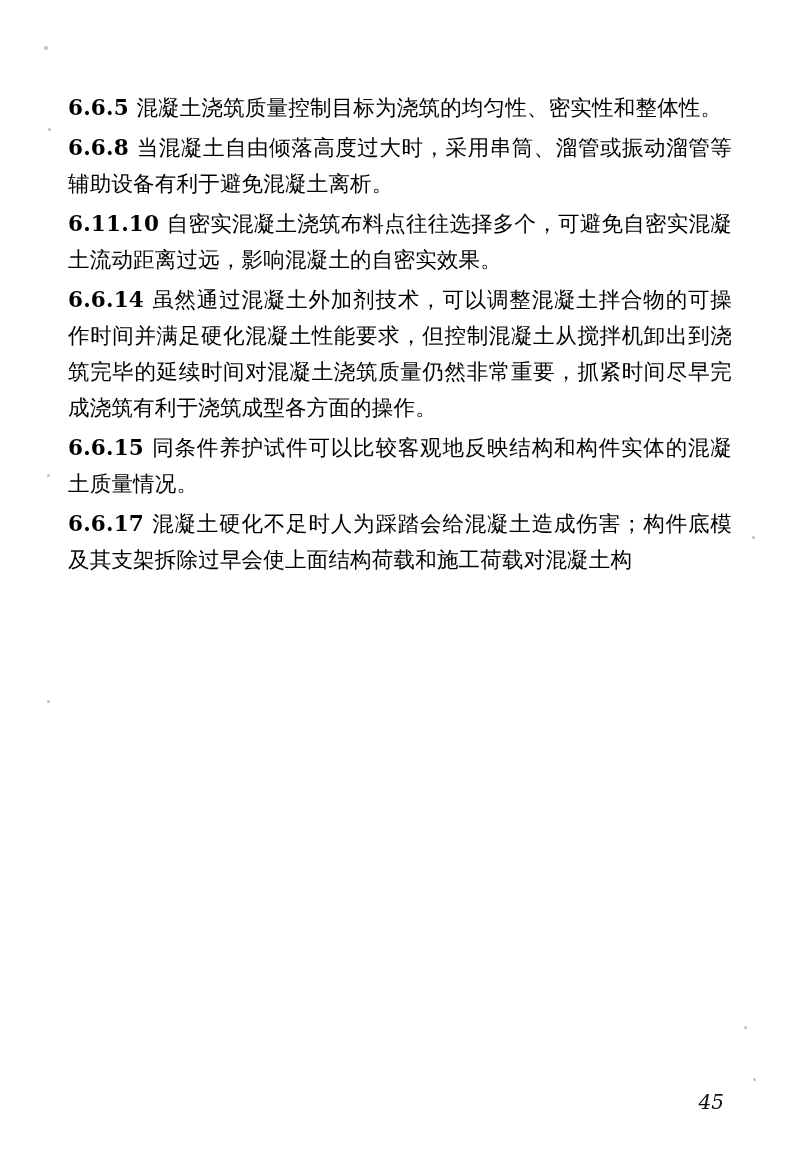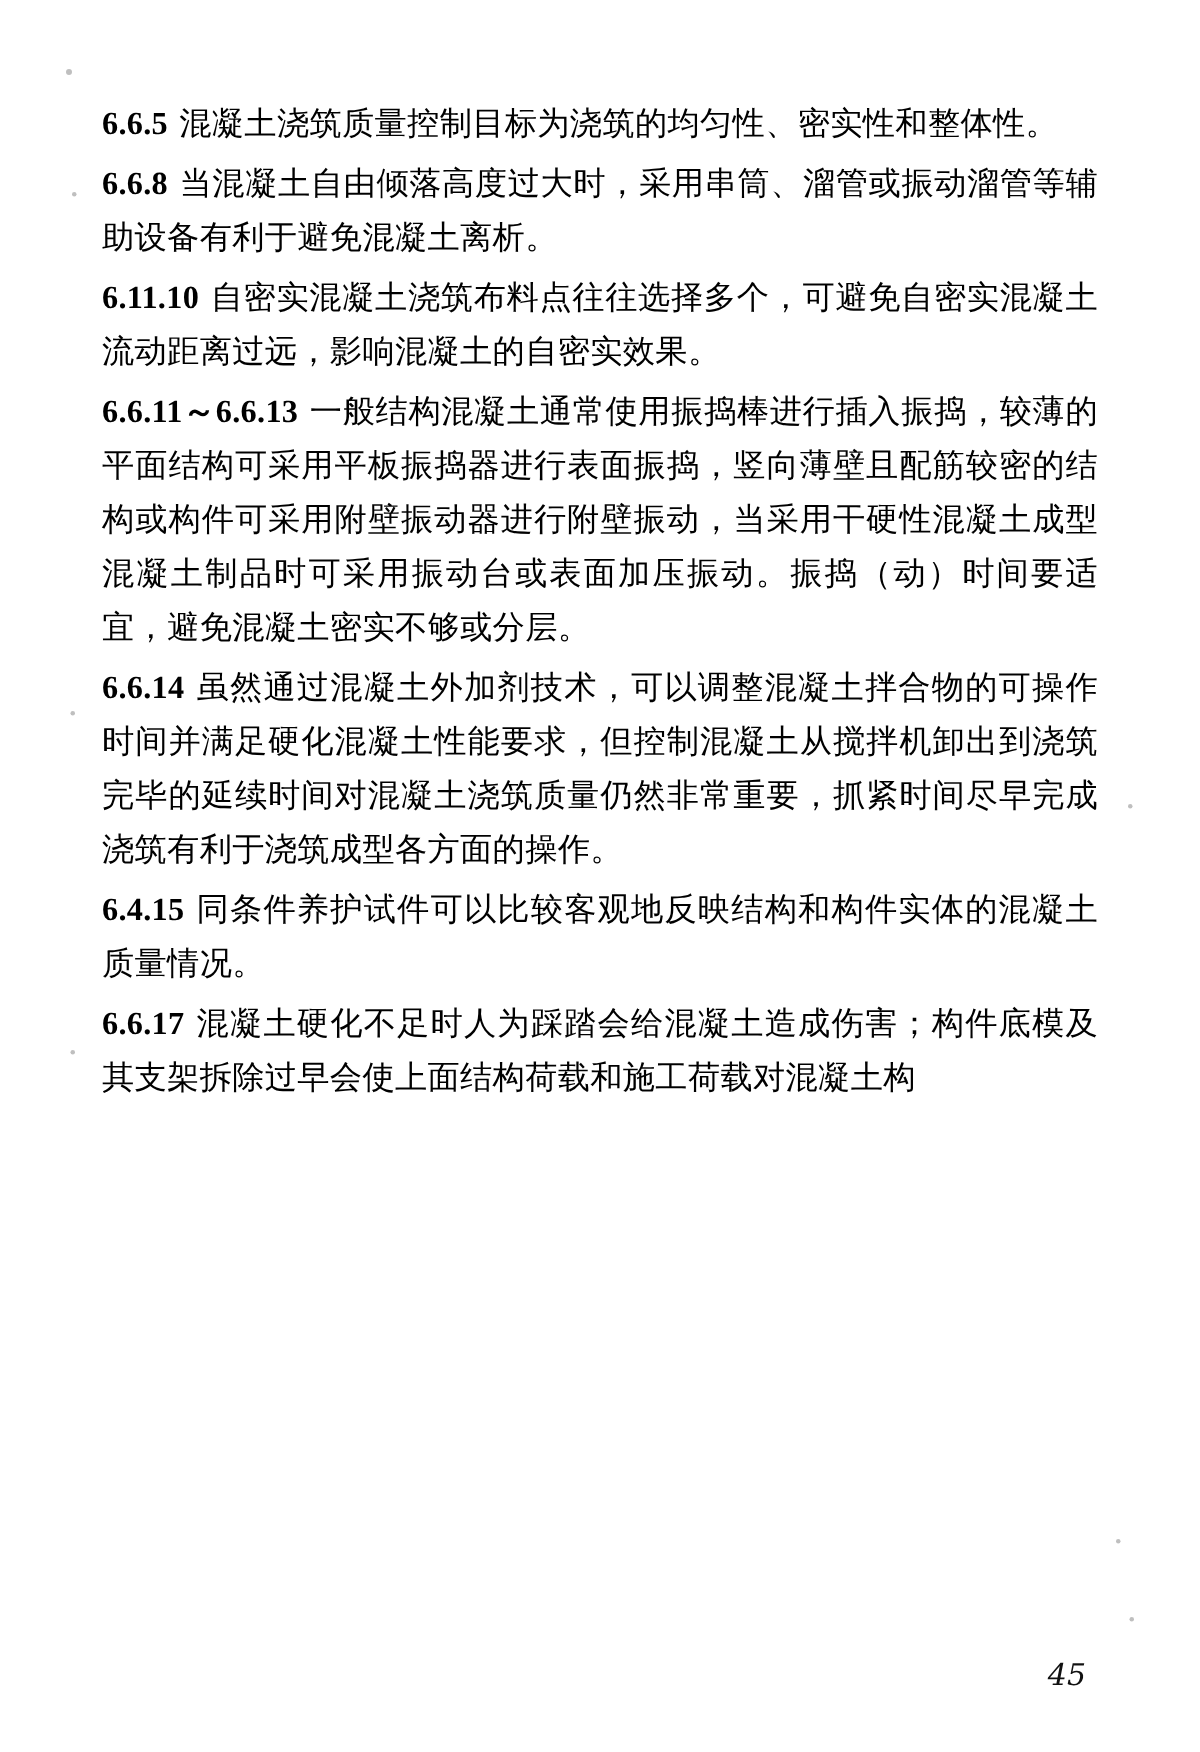--- a/index.html
+++ b/index.html
@@ -19,43 +19,42 @@
     position: absolute;
     left: 0;
     top: 0;
     width: 800px;
     height: 1168px;
     background: #ffffff;
   }
   .content {
     position: absolute;
     left: 68px;
-    top: 64px;
+    top: 90px;
     width: 664px;
-    font-family: Liberation Serif, serif;
   }
   .para {
     margin: 0 0 4px 0;
     font-size: 21.5px;
     line-height: 36px;
     text-align: justify;
     text-justify: inter-ideograph;
     letter-spacing: 0.2px;
   }
   .para .num {
     font-weight: bold;
     margin-right: 0.35em;
   }
   .para .body {
     font-weight: normal;
   }
   .pagenum {
     position: absolute;
     right: 76px;
-    bottom: 40px;
+    bottom: 54px;
     font-size: 20px;
     font-style: italic;
     font-family: "DejaVu Serif", "Liberation Serif", serif;
     color: #111;
   }
   
   .speck {
     position: absolute;
     background: #8a8a8a;
     border-radius: 50%;
@@ -92,30 +91,27 @@
 
     <p class="para">
       <span class="num">6.6.8</span><span class="body">当混凝土自由倾落高度过大时，采用串筒、溜管或振动溜管等辅助设备有利于避免混凝土离析。</span>
     </p>
 
 
     <p class="para">
       <span class="num">6.11.10</span><span class="body">自密实混凝土浇筑布料点往往选择多个，可避免自密实混凝土流动距离过远，影响混凝土的自密实效果。</span>
     </p>
 
-    <p class="para">
-      <span class="num">6.6.11～6.6.13</span><span class="body">一般结构混凝土通常使用振捣棒进行插入振捣，较薄的平面结构可采用平板振捣器进行表面振捣，竖向薄壁且配筋较密的结构或构件可采用附壁振动器进行附壁振动，当采用干硬性混凝土成型混凝土制品时可采用振动台或表面加压振动。振捣（动）时间要适宜，避免混凝土密实不够或分层。</span>
-    </p>
 
     <p class="para">
       <span class="num">6.6.14</span><span class="body">虽然通过混凝土外加剂技术，可以调整混凝土拌合物的可操作时间并满足硬化混凝土性能要求，但控制混凝土从搅拌机卸出到浇筑完毕的延续时间对混凝土浇筑质量仍然非常重要，抓紧时间尽早完成浇筑有利于浇筑成型各方面的操作。</span>
     </p>
 
     <p class="para">
-      <span class="num">6.4.15</span><span class="body">同条件养护试件可以比较客观地反映结构和构件实体的混凝土质量情况。</span>
+      <span class="num">6.6.15</span><span class="body">同条件养护试件可以比较客观地反映结构和构件实体的混凝土质量情况。</span>
     </p>
 
 
     <p class="para">
       <span class="num">6.6.17</span><span class="body">混凝土硬化不足时人为踩踏会给混凝土造成伤害；构件底模及其支架拆除过早会使上面结构荷载和施工荷载对混凝土构</span>
     </p>
 
   </div>
 
   <div class="pagenum">45</div>

